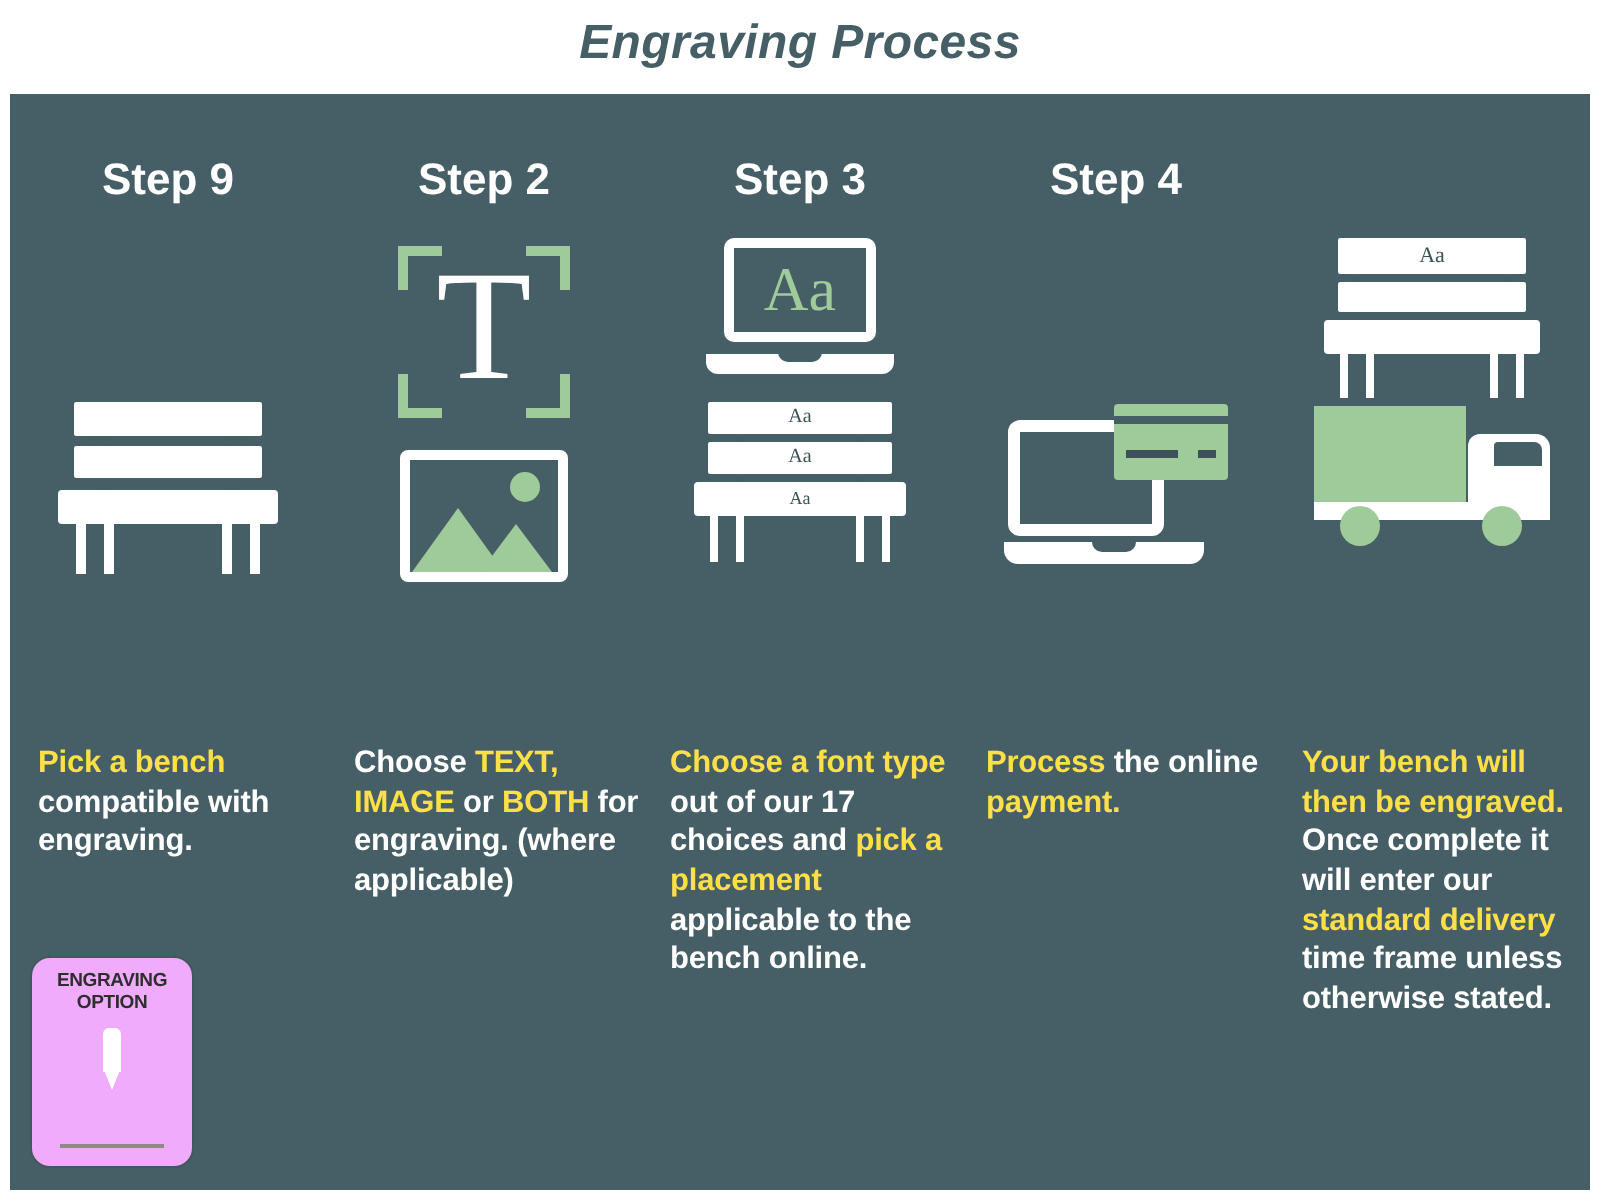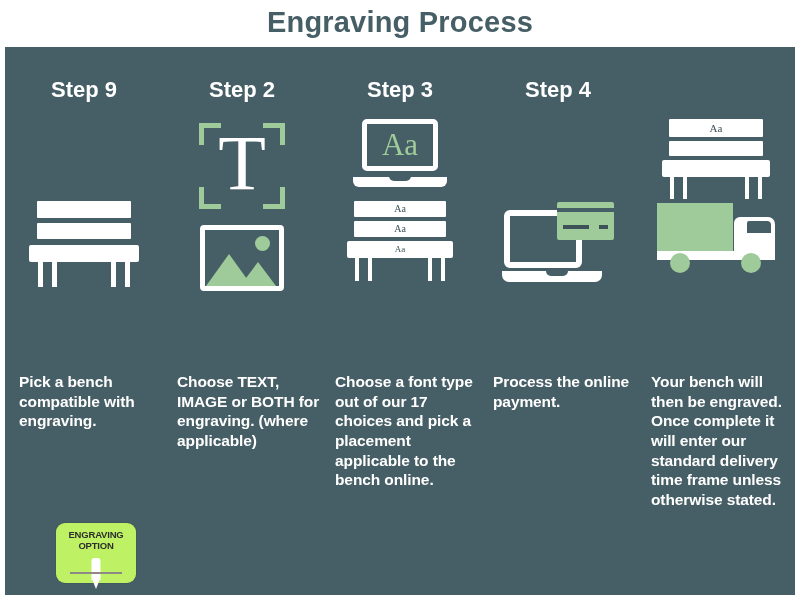--- a/index.html
+++ b/index.html
@@ -20,24 +20,25 @@
     background: #ffffff;
   }
   .title {
     position: absolute;
     top: 0;
     left: 0;
     width: 800px;
     height: 47px;
     line-height: 44px;
     text-align: center;
-    font-size: 29px;
+    font-size: 24px;
     font-weight: bold;
     color: #465E65;
     letter-spacing: 0.2px;
+    font-style: italic;
   }
   .panel {
     position: absolute;
     left: 5px;
     top: 47px;
     width: 790px;
     height: 548px;
     background: #465E65;
   }
   .columns {
@@ -78,21 +79,21 @@
     position: absolute;
     top: 325px;
     left: 14px;
     width: 146px;
     color: #ffffff;
     font-size: 15.5px;
     font-weight: bold;
     line-height: 1.27;
     letter-spacing: -0.1px;
   }
-  .g { color: #ffffff; }
+  .g { color: #fde047; }
   .w { color: #ffffff; }
 
   
   .bench {
     position: relative;
   }
   .bench .slat {
     position: absolute;
     background: #ffffff;
     border-radius: 1px;
@@ -352,25 +353,24 @@
   }
   .truck .w1 { left: 13px; }
   .truck .w2 { right: 14px; }
 
   
   .badge {
     position: absolute;
     left: 11px;
     bottom: 12px;
     width: 80px;
-    height: 60px;
-    background: #bef264;
+    height: 104px;
+    background: #f0abfc;
     border-radius: 9px;
     box-shadow: 0 0 0 1px rgba(0,0,0,0.06);
-    margin-left: 40px;
   }
   .badge .btxt {
     position: absolute;
     top: 7px;
     left: 0;
     width: 100%;
     text-align: center;
     font-size: 9.5px;
     font-weight: bold;
     color: #2e2e2e;

